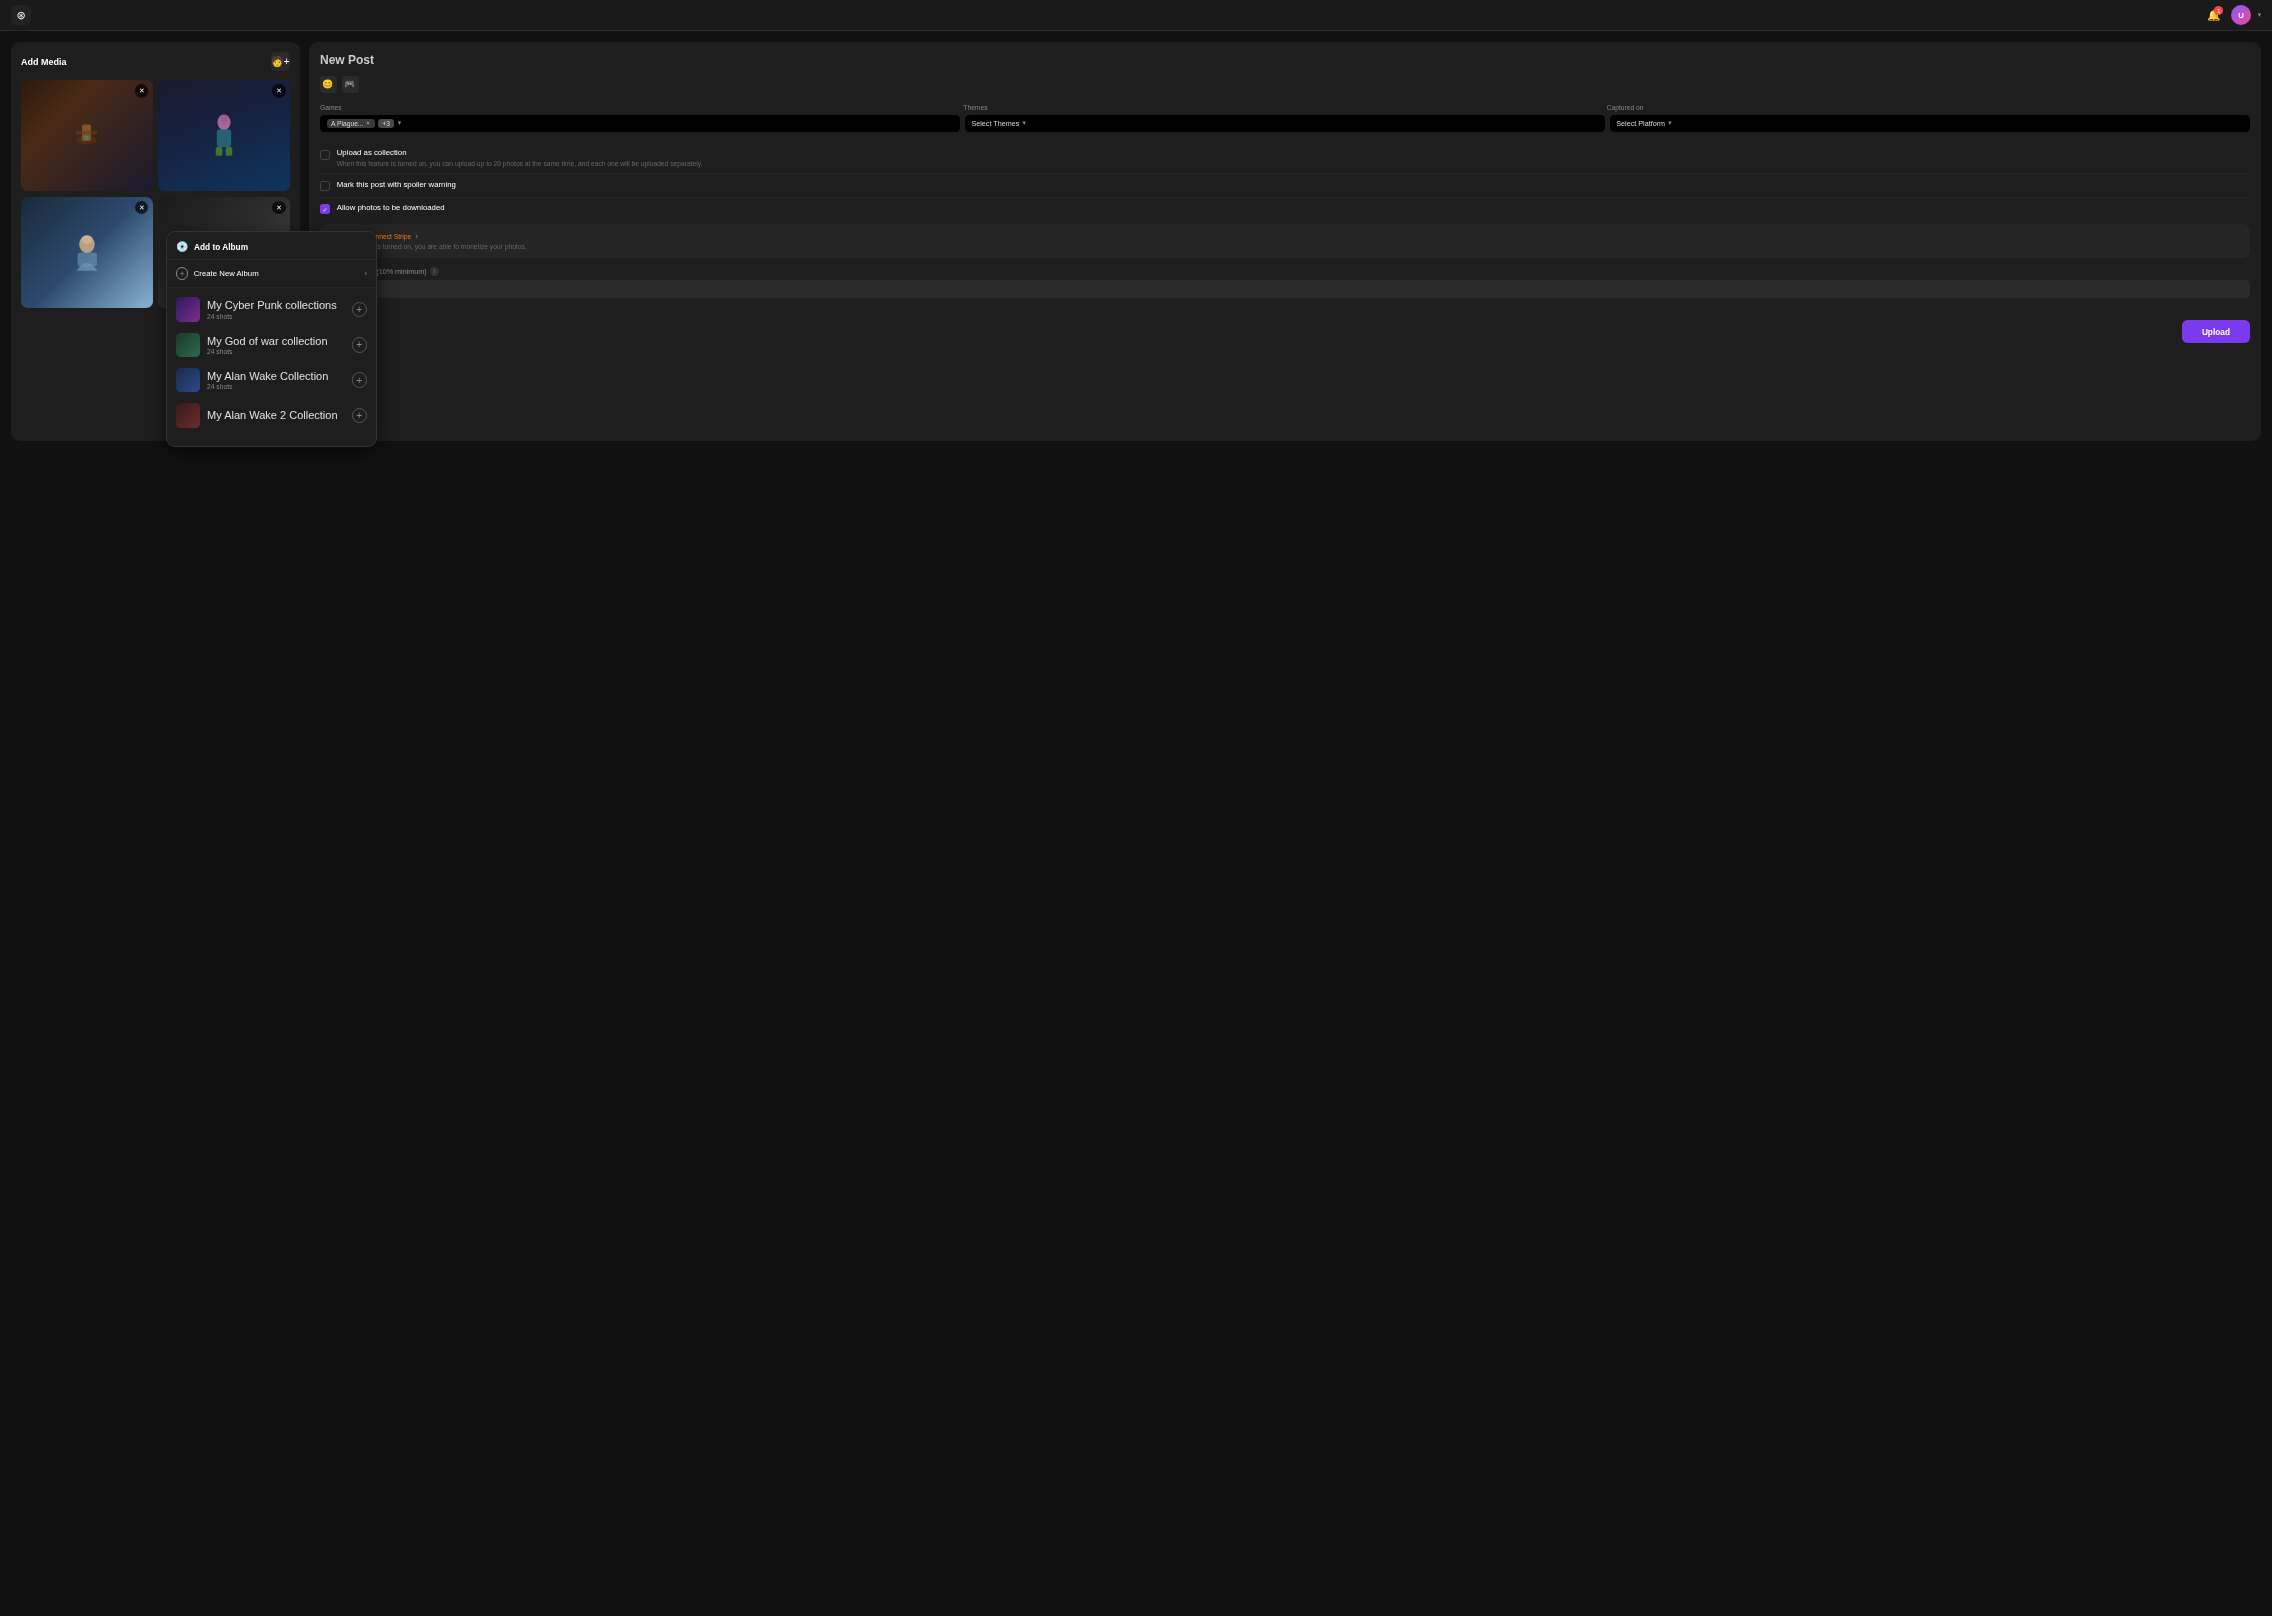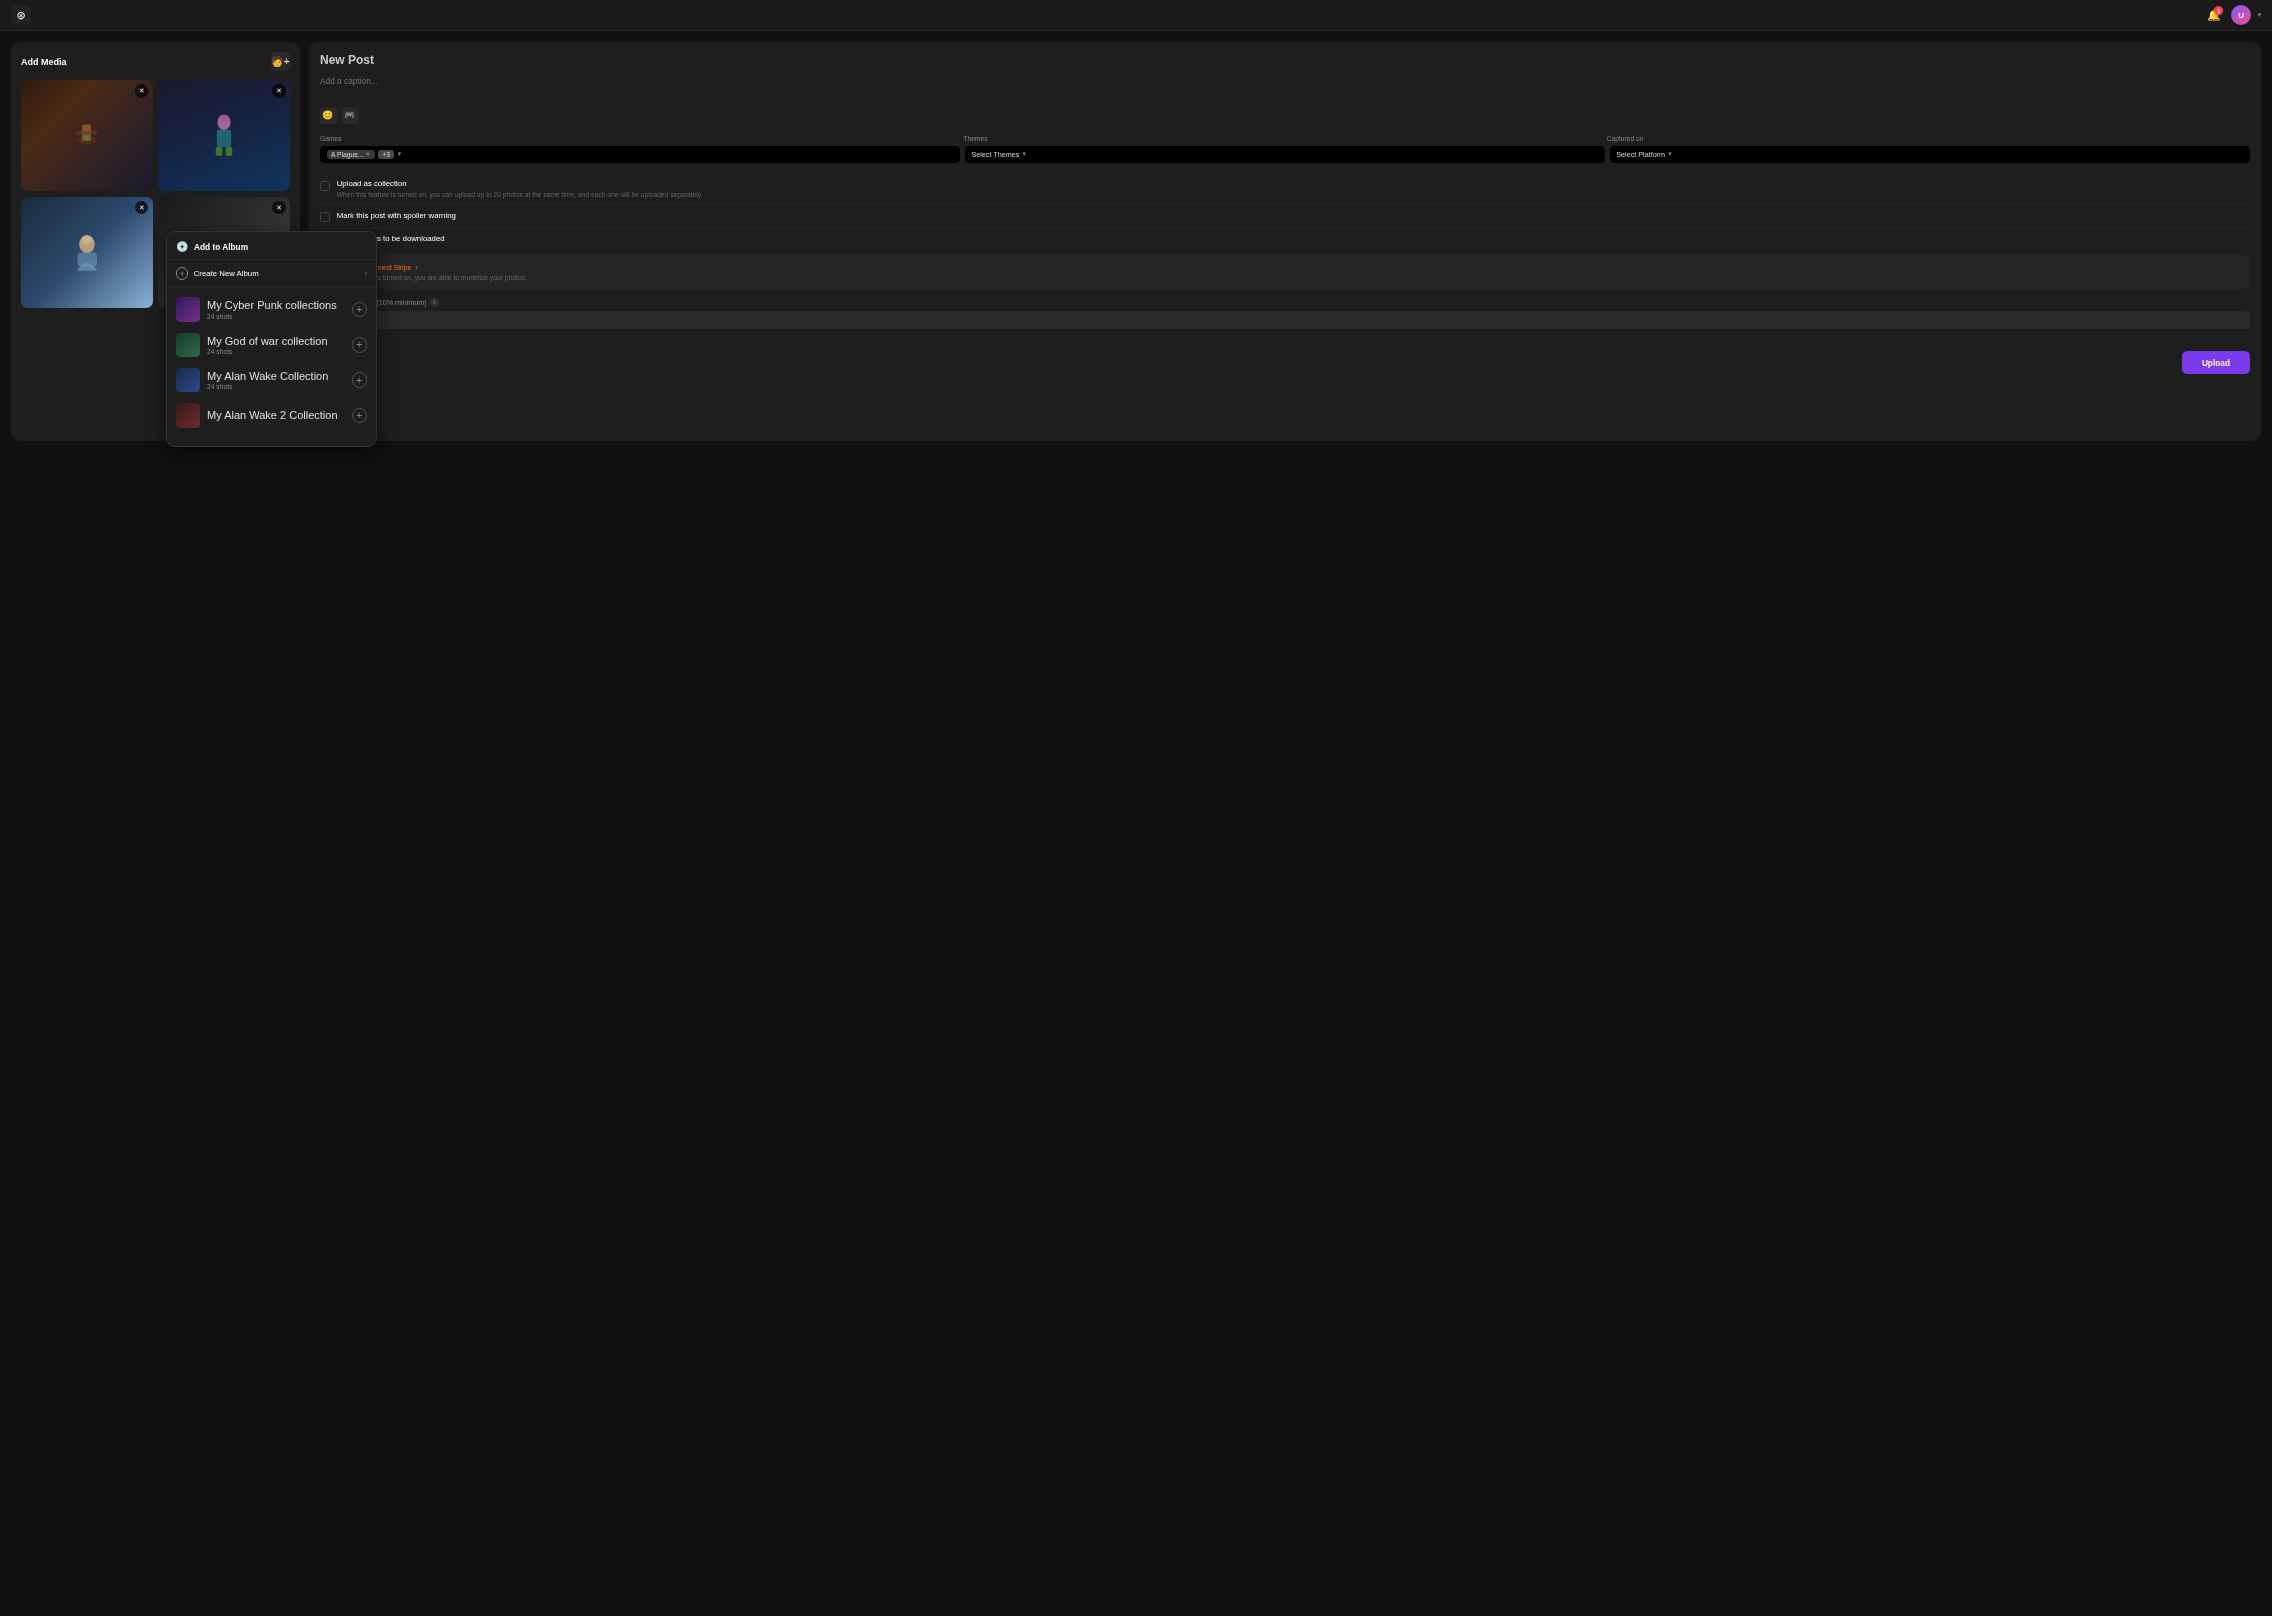--- a/index.html
+++ b/index.html
@@ -560,21 +560,20 @@
             </div>
             <button class="add-circle-btn">+</button>
           </div>
         </div>
       </div>
     </div>
 
     <div class="right-panel">
       <div class="right-panel-title">New Post</div>
 
-      <textarea class="caption-area" rows="2" placeholder="Add a caption..." style=""></textarea>
 
       <div class="emoji-row">
         <button class="emoji-btn">😊</button>
         <button class="emoji-btn">🎮</button>
       </div>
 
       
       <div class="meta-section">
         <div class="meta-labels">
           <span class="meta-label">Games</span>

